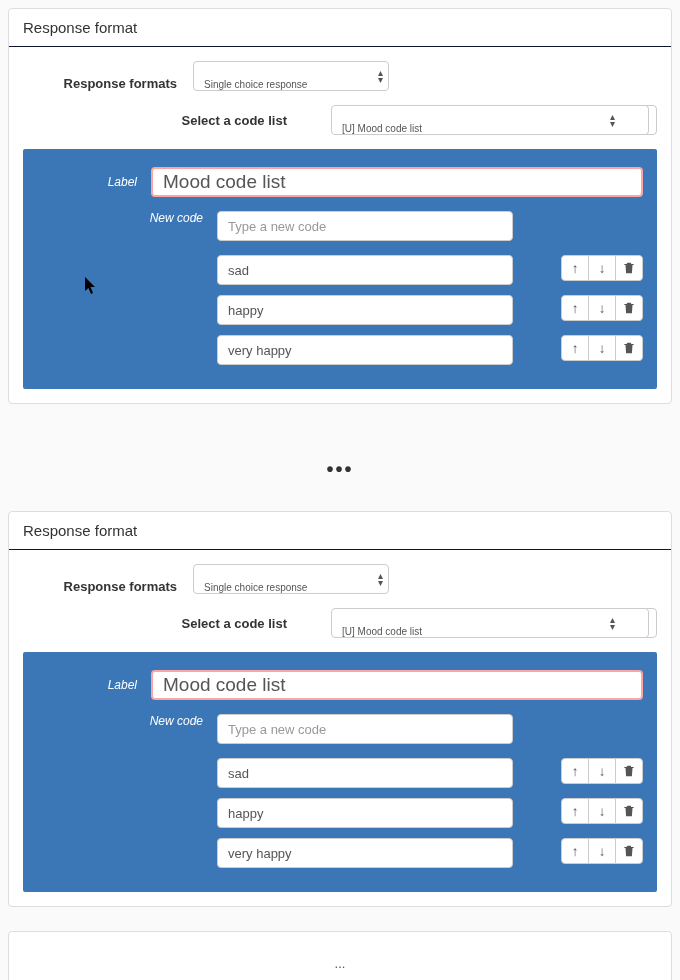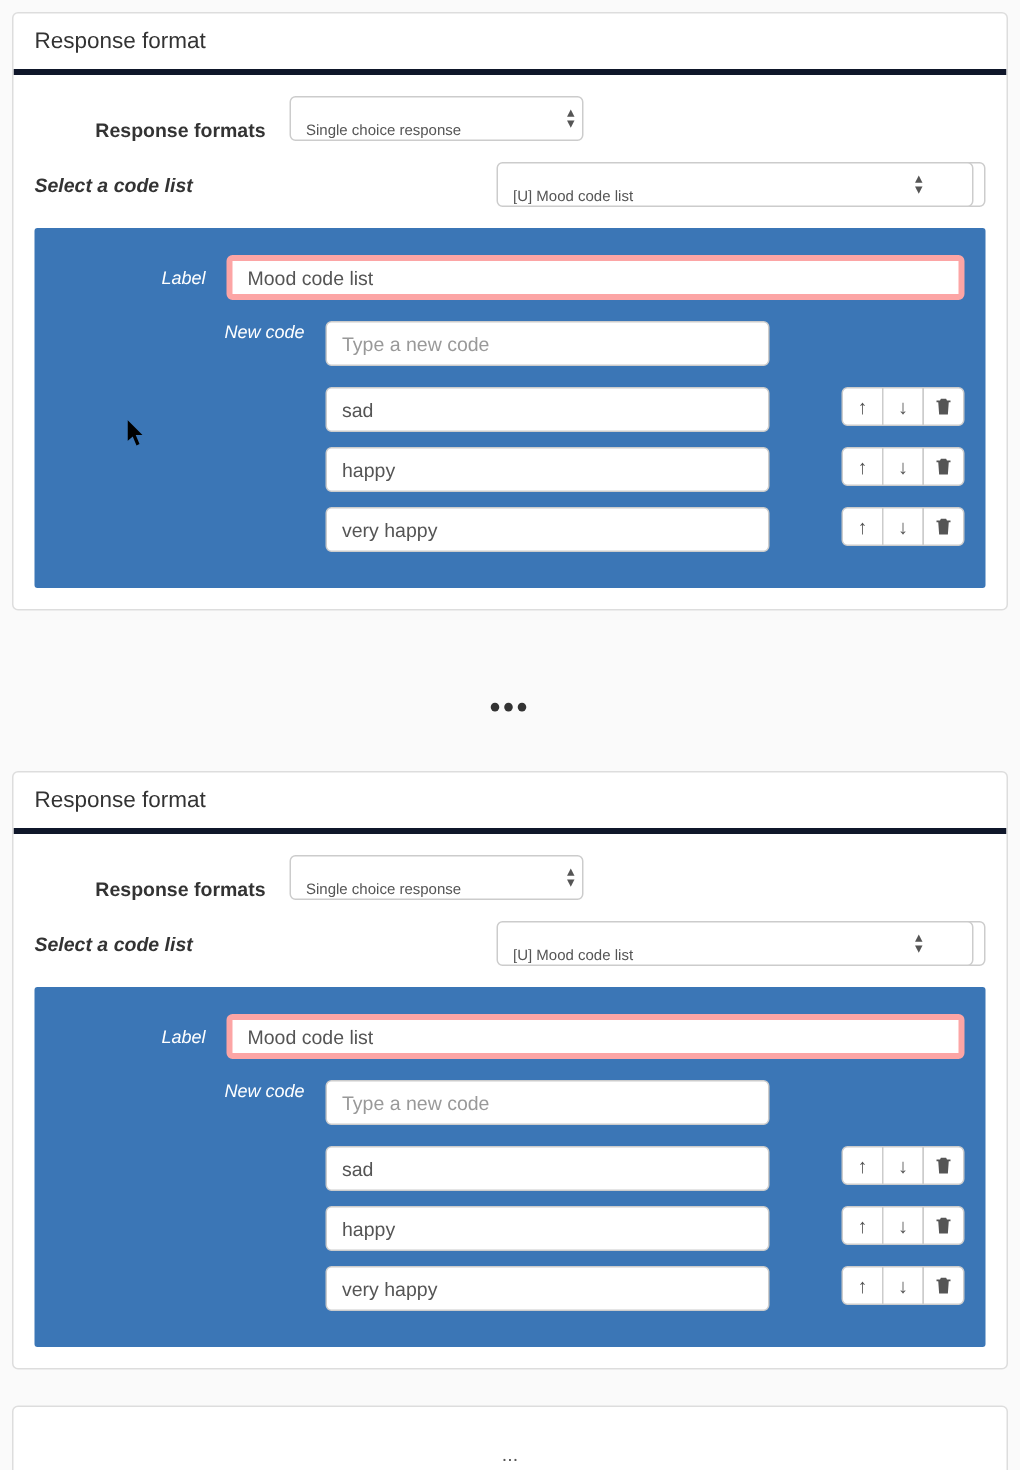--- a/index.html
+++ b/index.html
@@ -9,21 +9,21 @@
     border: 1px solid #ddd;
     border-radius: 4px;
     margin-bottom: 24px;
     overflow: hidden;
   }
   .panel-title {
     padding: 10px 14px;
     font-size: 15px;
     font-weight: 400;
     color: #333;
-    border-bottom: 4px solid #0f172a;
+    border-bottom: 1px solid #0f172a;
   }
   .panel-body { padding: 14px; }
   .form-row {
     display: flex;
     align-items: flex-end;
     margin-bottom: 14px;
   }
   .form-label {
     width: 170px;
     text-align: right;
@@ -59,23 +59,23 @@
     line-height: 7px;
   }
   .codelist-row {
     display: flex;
     align-items: center;
     margin-bottom: 14px;
   }
   .codelist-label {
     flex: 0 0 auto;
     width: 280px;
+    text-align: right;
     padding-right: 16px;
     font-weight: 700;
-    font-style: italic;
   }
   .codelist-select {
     flex: 1;
     margin-right: 6px;
   }
   .codelist-select .select { width: 100%; margin-left: 28px; }
   .icon-btn {
     width: 30px;
     height: 30px;
     border: 1px solid #ccc;
@@ -104,24 +104,24 @@
     text-align: right;
     padding-right: 14px;
     color: #fff;
     font-weight: 400;
     font-style: italic;
     font-size: 12px;
   }
   .blue-input {
     flex: 1;
     height: 30px;
-    border: 4px solid #fca5a5;
+    border: 2px solid #fca5a5;
     border-radius: 4px;
     padding: 0 10px;
-    font-size: 13px;
+    font-size: 19px;
     color: #555;
   }
   .code-row {
     display: flex;
     align-items: flex-start;
     margin-bottom: 10px;
   }
   .code-spacer { width: 180px; flex-shrink: 0; }
   .code-field {
     width: 296px;

